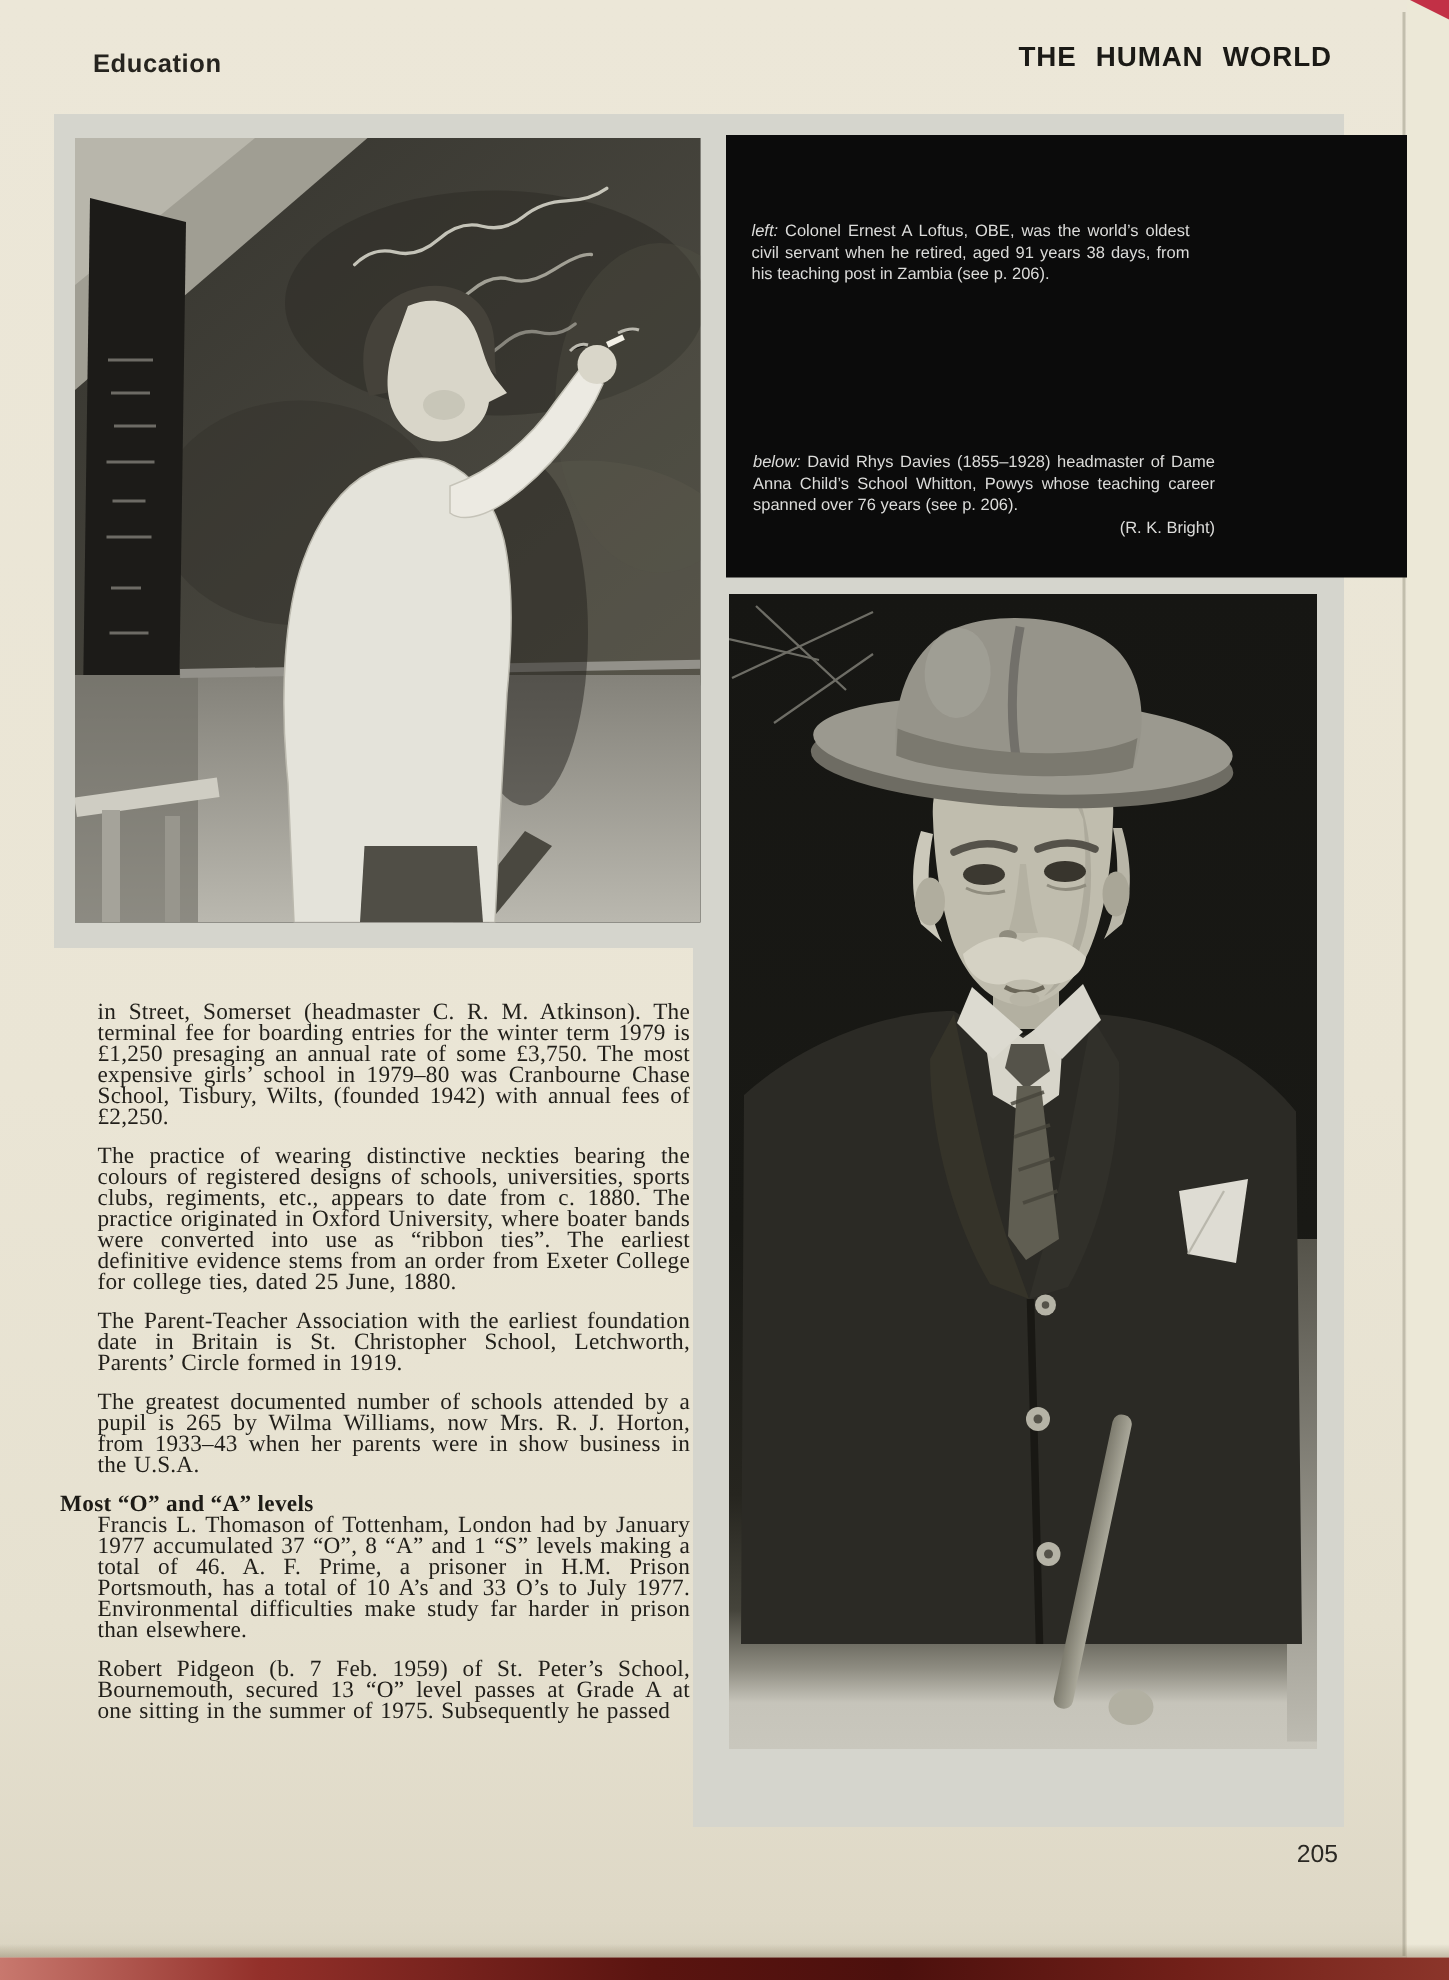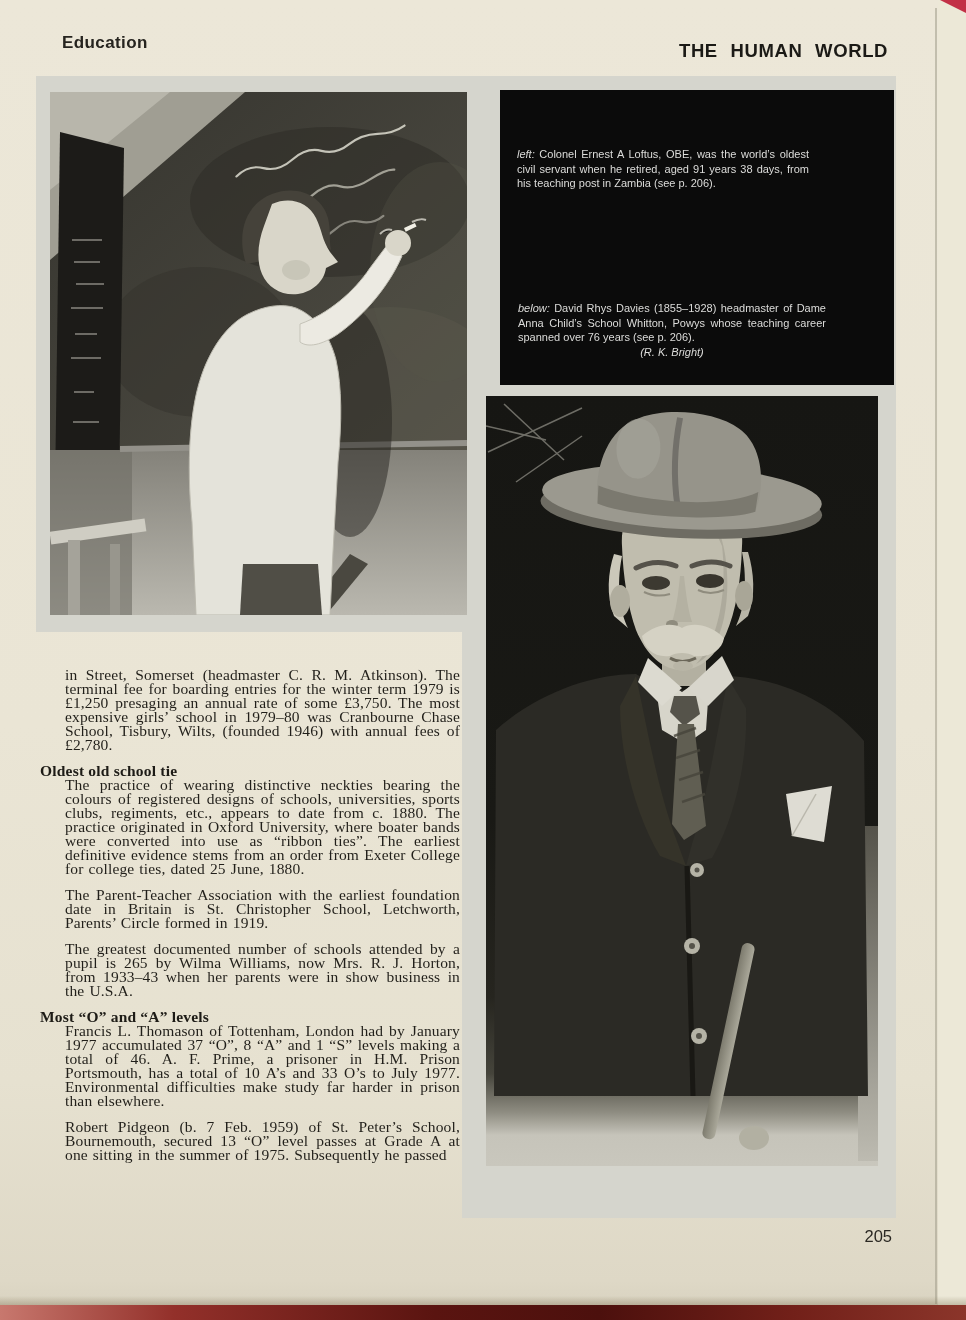--- a/index.html
+++ b/index.html
@@ -4,32 +4,32 @@
 <style>
   html,body{margin:0;padding:0;background:#b9b4a4;}
   .page{
     position:relative;width:966px;height:1320px;overflow:hidden;
     background:linear-gradient(180deg,#ece7d8 0%,#eae5d5 55%,#e6e1d0 82%,#ded8c6 97%,#d6d0bd 100%);
     font-family:"Liberation Serif",serif;
   }
   .right-margin{position:absolute;left:938px;top:0;width:28px;height:1306px;background:#ece8d7;}
   .crease{position:absolute;left:935px;top:8px;width:2px;height:1296px;background:rgba(160,157,138,.55);}
   .hdr-section{position:absolute;left:62px;top:33px;font:700 17px/20px "Liberation Sans",sans-serif;color:#26241f;letter-spacing:.4px;}
-  .hdr-title{position:absolute;right:78px;top:27px;font:700 18.5px/22px "Liberation Sans",sans-serif;color:#1b1a16;letter-spacing:.6px;word-spacing:7px;margin-top:13px;}
+  .hdr-title{position:absolute;right:78px;top:27px;font:700 18.5px/22px "Liberation Sans",sans-serif;color:#1b1a16;letter-spacing:.6px;word-spacing:7px;}
   .panel{position:absolute;background:#d5d5cd;}
   .panel-top{left:36px;top:76px;width:860px;height:556px;}
   .panel-right{left:462px;top:632px;width:434px;height:586px;}
   figure{margin:0;}
   .photo-left{position:absolute;left:50px;top:92px;width:417px;height:523px;overflow:hidden;background:#403f39;}
   .photo-right{position:absolute;left:486px;top:396px;width:392px;height:770px;overflow:hidden;background:#171714;}
-  .caption-box{position:absolute;left:500px;top:90px;width:394px;height:295px;background:#0b0b0b;}
+  .caption-box{position:absolute;left:484px;top:90px;width:454px;height:295px;background:#0b0b0b;}
   .caption{position:absolute;color:#dcdcda;font:400 11px/14.6px "Liberation Sans",sans-serif;text-align:justify;}
   .cap1{left:17px;top:46px;width:292px;}
   .cap2{left:18px;top:200px;width:308px;}
-  .cap-credit{left:18px;top:244px;width:308px;font-style:italic;text-align:center;}
+  .cap-credit{left:18px;top:244px;width:308px;text-align:right;}
   .ital{font-style:italic;}
   .text-col{position:absolute;left:40px;top:668px;width:420px;color:#211f1a;}
   .article{margin:0 0 12px 0;}
   .art-head{margin:0;font:700 15.5px/14px "Liberation Serif",serif;letter-spacing:.2px;color:#1d1b16;}
   .art-body{margin:0 0 0 25px;font:400 15.5px/14px "Liberation Serif",serif;text-align:justify;letter-spacing:.15px;word-spacing:1px;}
   .page-num{position:absolute;right:74px;top:1226px;font:500 16.5px/20px "Liberation Sans",sans-serif;color:#2a2823;}
   .edge-strip{position:absolute;left:0;top:1305px;width:966px;height:15px;
     background:linear-gradient(90deg,#c8786e 0%,#93302a 18%,#5a1410 45%,#4c100d 62%,#722019 82%,#8b352a 100%);}
   .edge-shadow{position:absolute;left:0;top:1296px;width:966px;height:9px;background:linear-gradient(180deg,rgba(120,105,75,0),rgba(120,105,75,.35));}
   .red-corner{position:absolute;right:0;top:0;width:0;height:0;border-top:13px solid #c23046;border-left:26px solid transparent;}
@@ -199,24 +199,23 @@
         <path d="M112,112 C106,70 122,34 150,24 C178,12 226,14 250,30 C272,44 280,80 270,112 C244,122 150,124 112,112 Z" fill="#96948a"></path>
         <path d="M190,22 C186,50 186,80 192,110" stroke="#72706a" stroke-width="6" fill="none"></path>
         <path d="M112,94 C160,110 240,110 272,92 L270,112 C240,124 144,124 112,112 Z" fill="#7b796f"></path>
         <ellipse cx="150" cy="55" rx="22" ry="30" fill="#a8a69c" opacity=".55"></ellipse>
       </g>
     </svg>
   </figure>
 
   <main class="text-col">
     <div class="article">
-      <p class="art-body">in Street, Somerset (headmaster C. R. M. Atkinson). The terminal fee for boarding entries for the winter term 1979 is £1,250 presaging an annual rate of some £3,750. The most expensive girls’ school in 1979–80 was Cranbourne Chase School, Tisbury, Wilts, (founded 1946) with annual fees of £2,780.</p>
-    </div>
-    <div class="article">
-      <h2 class="art-head">Oldest old school tie</h2>
+      <p class="art-body">in Street, Somerset (headmaster C. R. M. Atkinson). The terminal fee for boarding entries for the winter term 1979 is £1,250 presaging an annual rate of some £3,750. The most expensive girls’ school in 1979–80 was Cranbourne Chase School, Tisbury, Wilts, (founded 1942) with annual fees of £2,250.</p>
+    </div>
+    <div class="article">
       <p class="art-body">The practice of wearing distinctive neckties bearing the colours of registered designs of schools, universities, sports clubs, regiments, etc., appears to date from c. 1880. The practice originated in Oxford University, where boater bands were converted into use as “ribbon ties”. The earliest definitive evidence stems from an order from Exeter College for college ties, dated 25 June, 1880.</p>
     </div>
     <div class="article">
       <p class="art-body">The Parent-Teacher Association with the earliest foundation date in Britain is St. Christopher School, Letchworth, Parents’ Circle formed in 1919.</p>
     </div>
     <div class="article">
       <p class="art-body">The greatest documented number of schools attended by a pupil is 265 by Wilma Williams, now Mrs. R. J. Horton, from 1933–43 when her parents were in show business in the U.S.A.</p>
     </div>
     <div class="article">
       <h2 class="art-head">Most “O” and “A” levels</h2>

